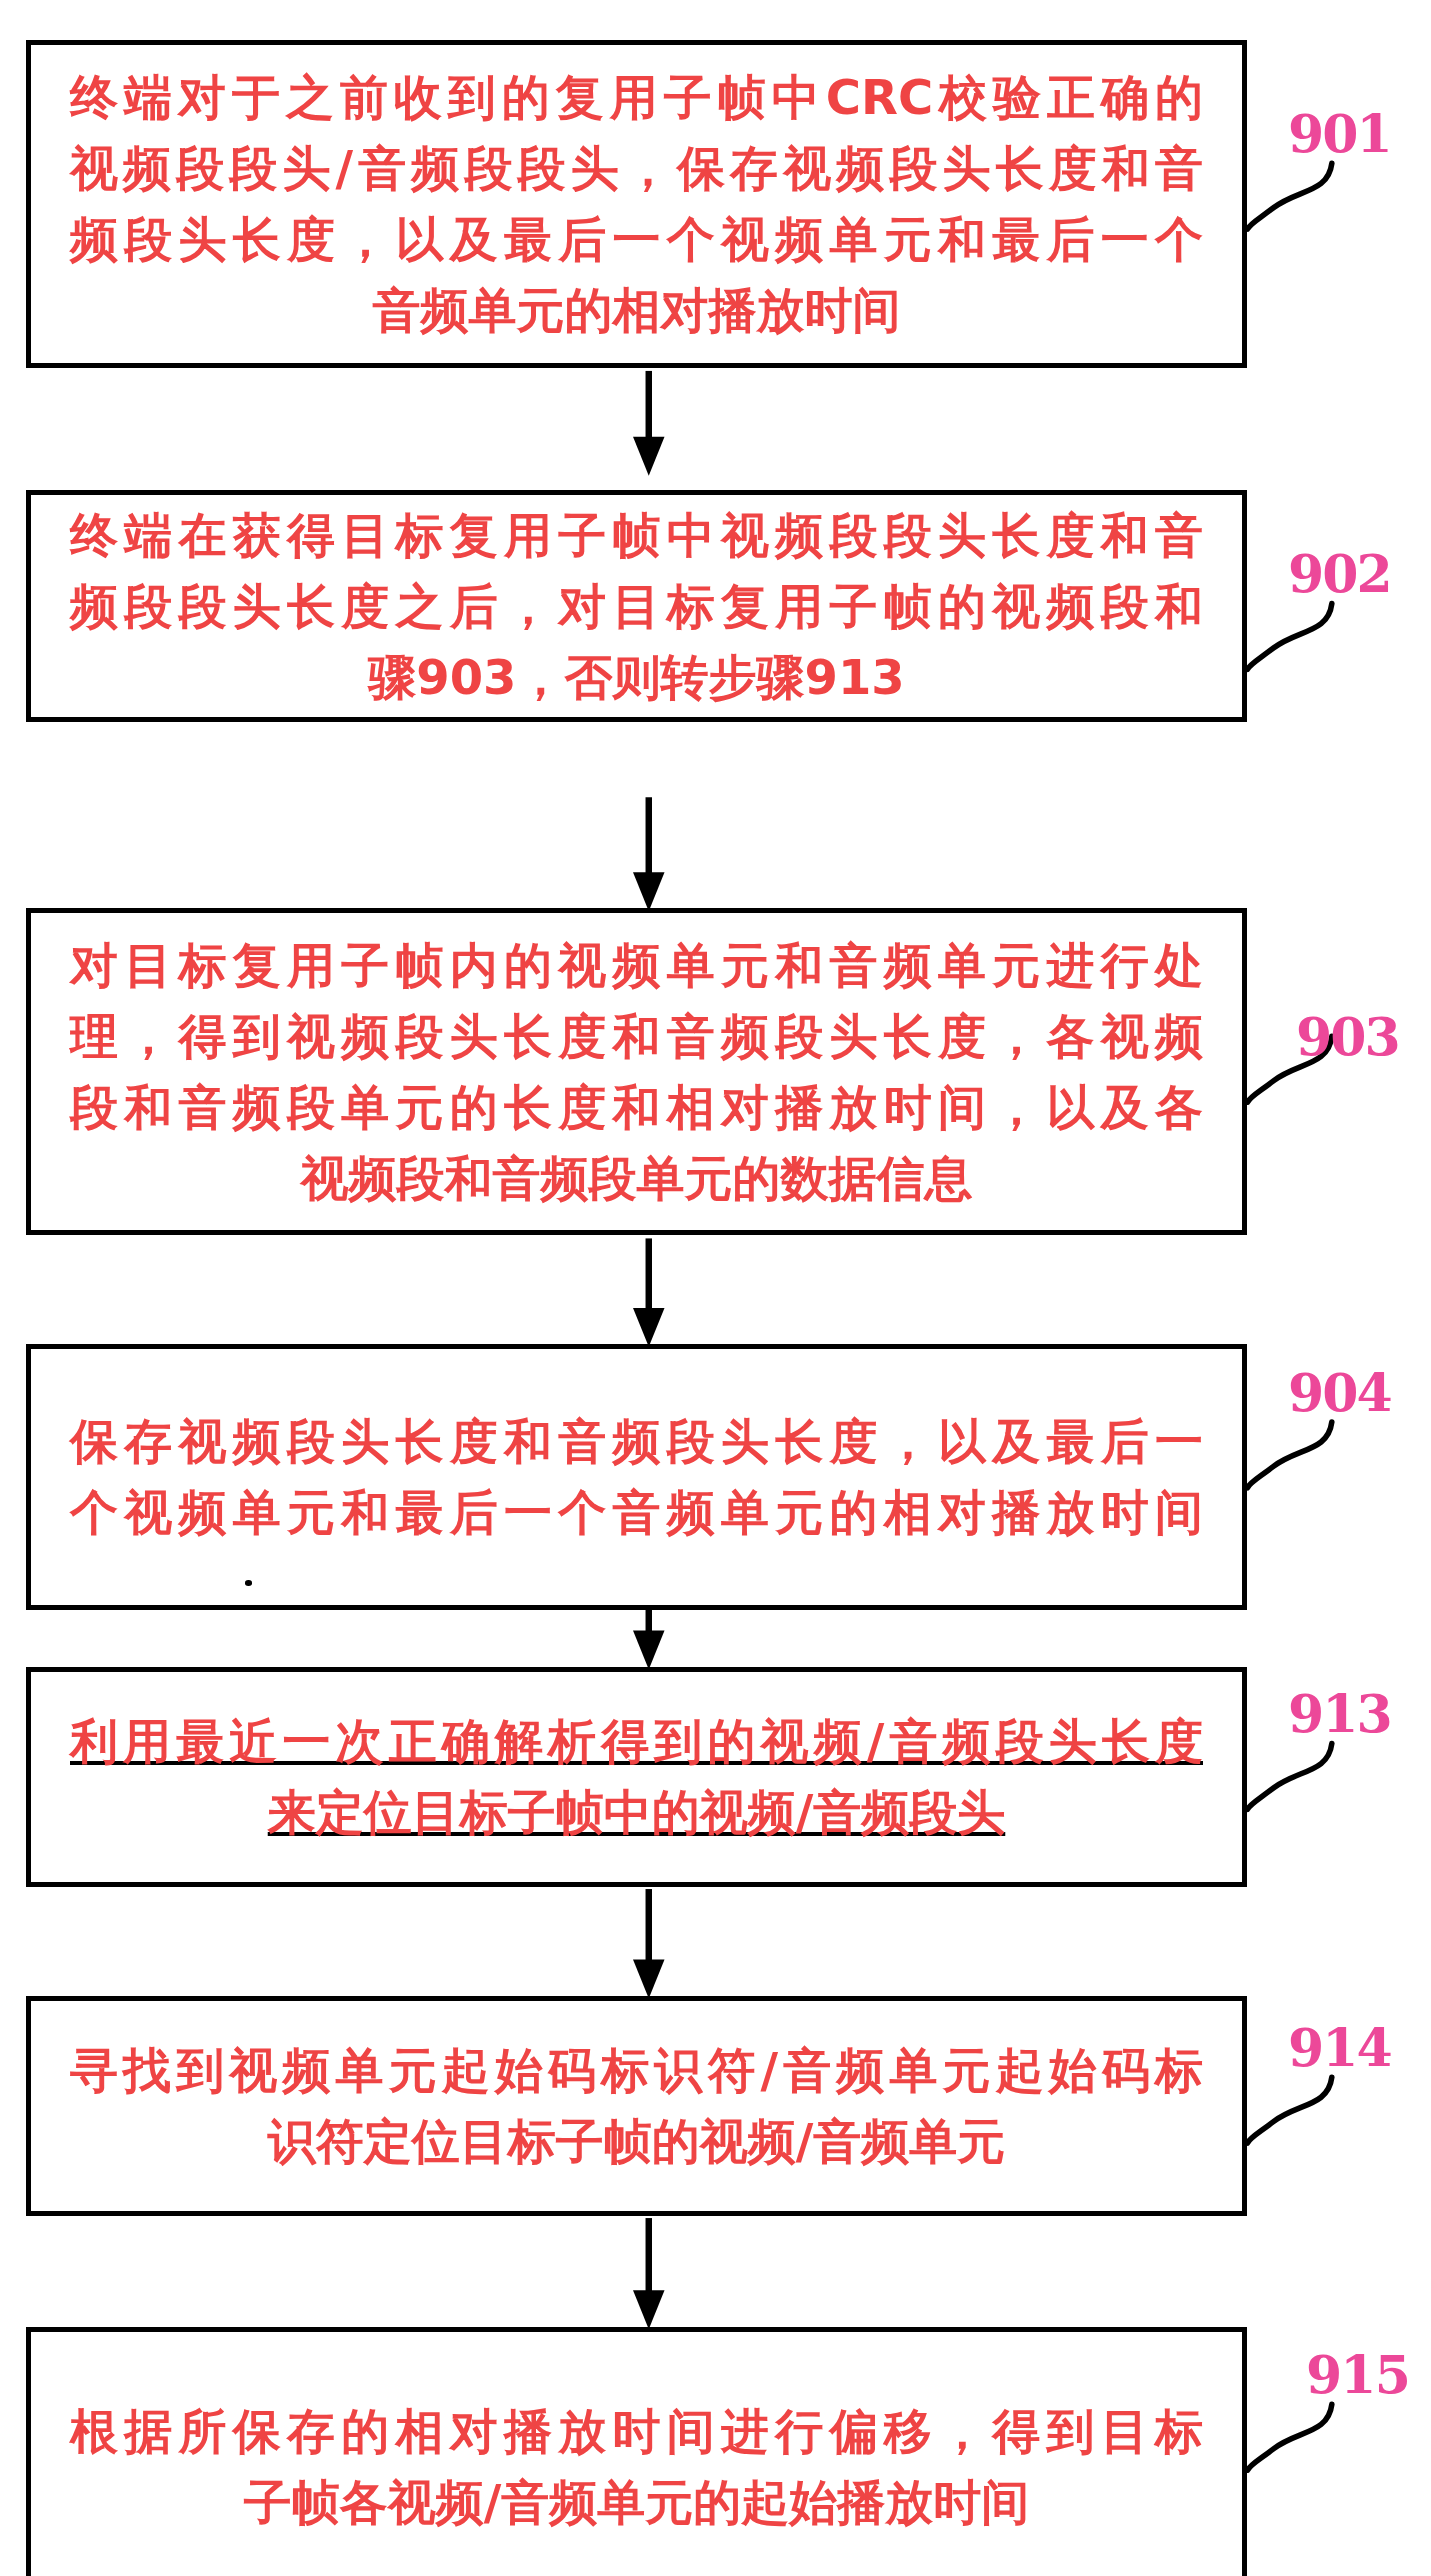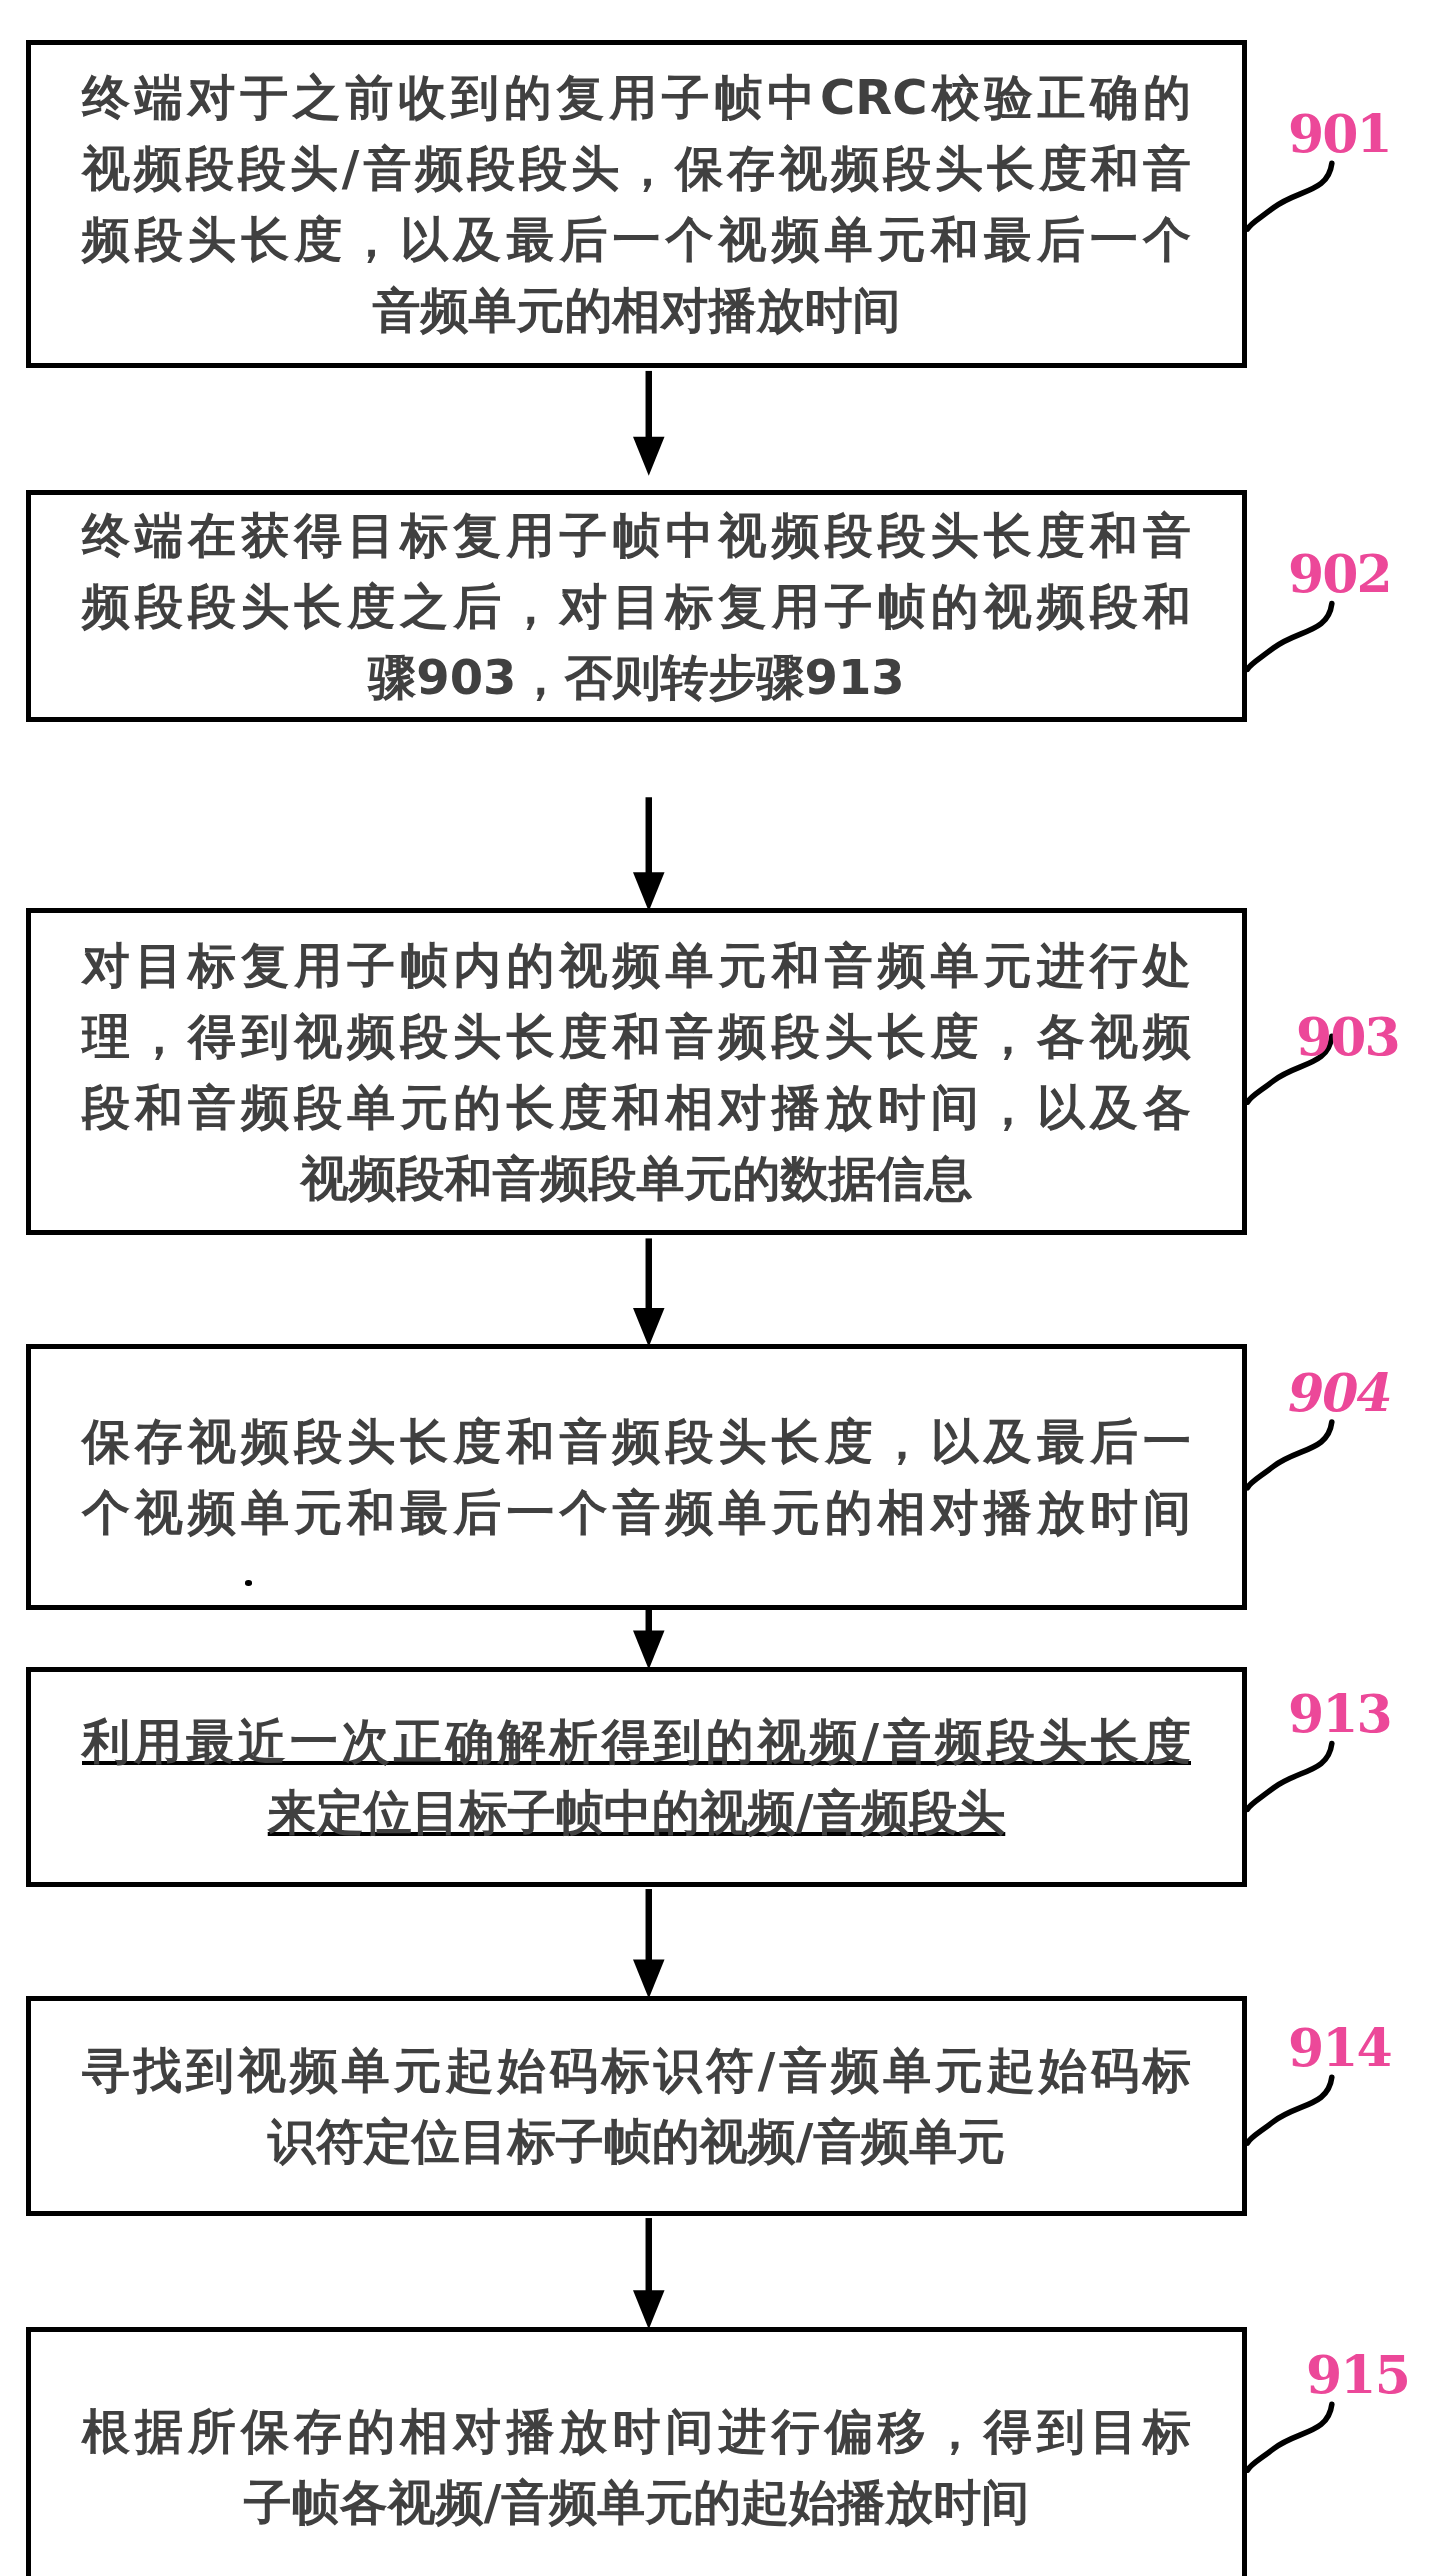--- a/index.html
+++ b/index.html
@@ -28,25 +28,25 @@
     justify-content: center;
   }
   .b1 { top: 40px;   height: 328px; }
   .b2 { top: 490px;  height: 232px; }
   .b3 { top: 908px;  height: 327px; }
   .b4 { top: 1344px; height: 266px; }
   .b5 { top: 1667px; height: 220px; text-decoration: underline; }
   .b6 { top: 1996px; height: 220px; }
   .b7 { top: 2327px; height: 279px; }
   .line {
-    padding: 0 51px;
+    padding: 0 39px;
     font-size: 48px;
     line-height: 71px;
     font-weight: 700;
-    color: #404040;
+    color: #ef4444;
     text-align: justify;
     text-align-last: justify;
     white-space: nowrap;
   }
   .line.c {
     text-align: center;
     text-align-last: center;
   }
   .steplabel {
     position: absolute;
@@ -56,21 +56,21 @@
     font-size: 52px;
     font-weight: 700;
     letter-spacing: -1.9px;
     color: #ec4899;
     text-align: left;
     line-height: 59px;
   }
   .l1 { top: 104px; }
   .l2 { top: 544px; }
   .l3 { top: 1007px; margin-left: 8px; }
-  .l4 { top: 1363px; font-style: italic; }
+  .l4 { top: 1363px; }
   .l5 { top: 1684px; }
   .l6 { top: 2018px; }
   .l7 { top: 2345px; text-align: center; }
   .inkdot {
     position: absolute;
     left: 245px; top: 1580px;
     width: 6.5px; height: 5.6px;
     background: #000000;
     border-radius: 50%;
   }

